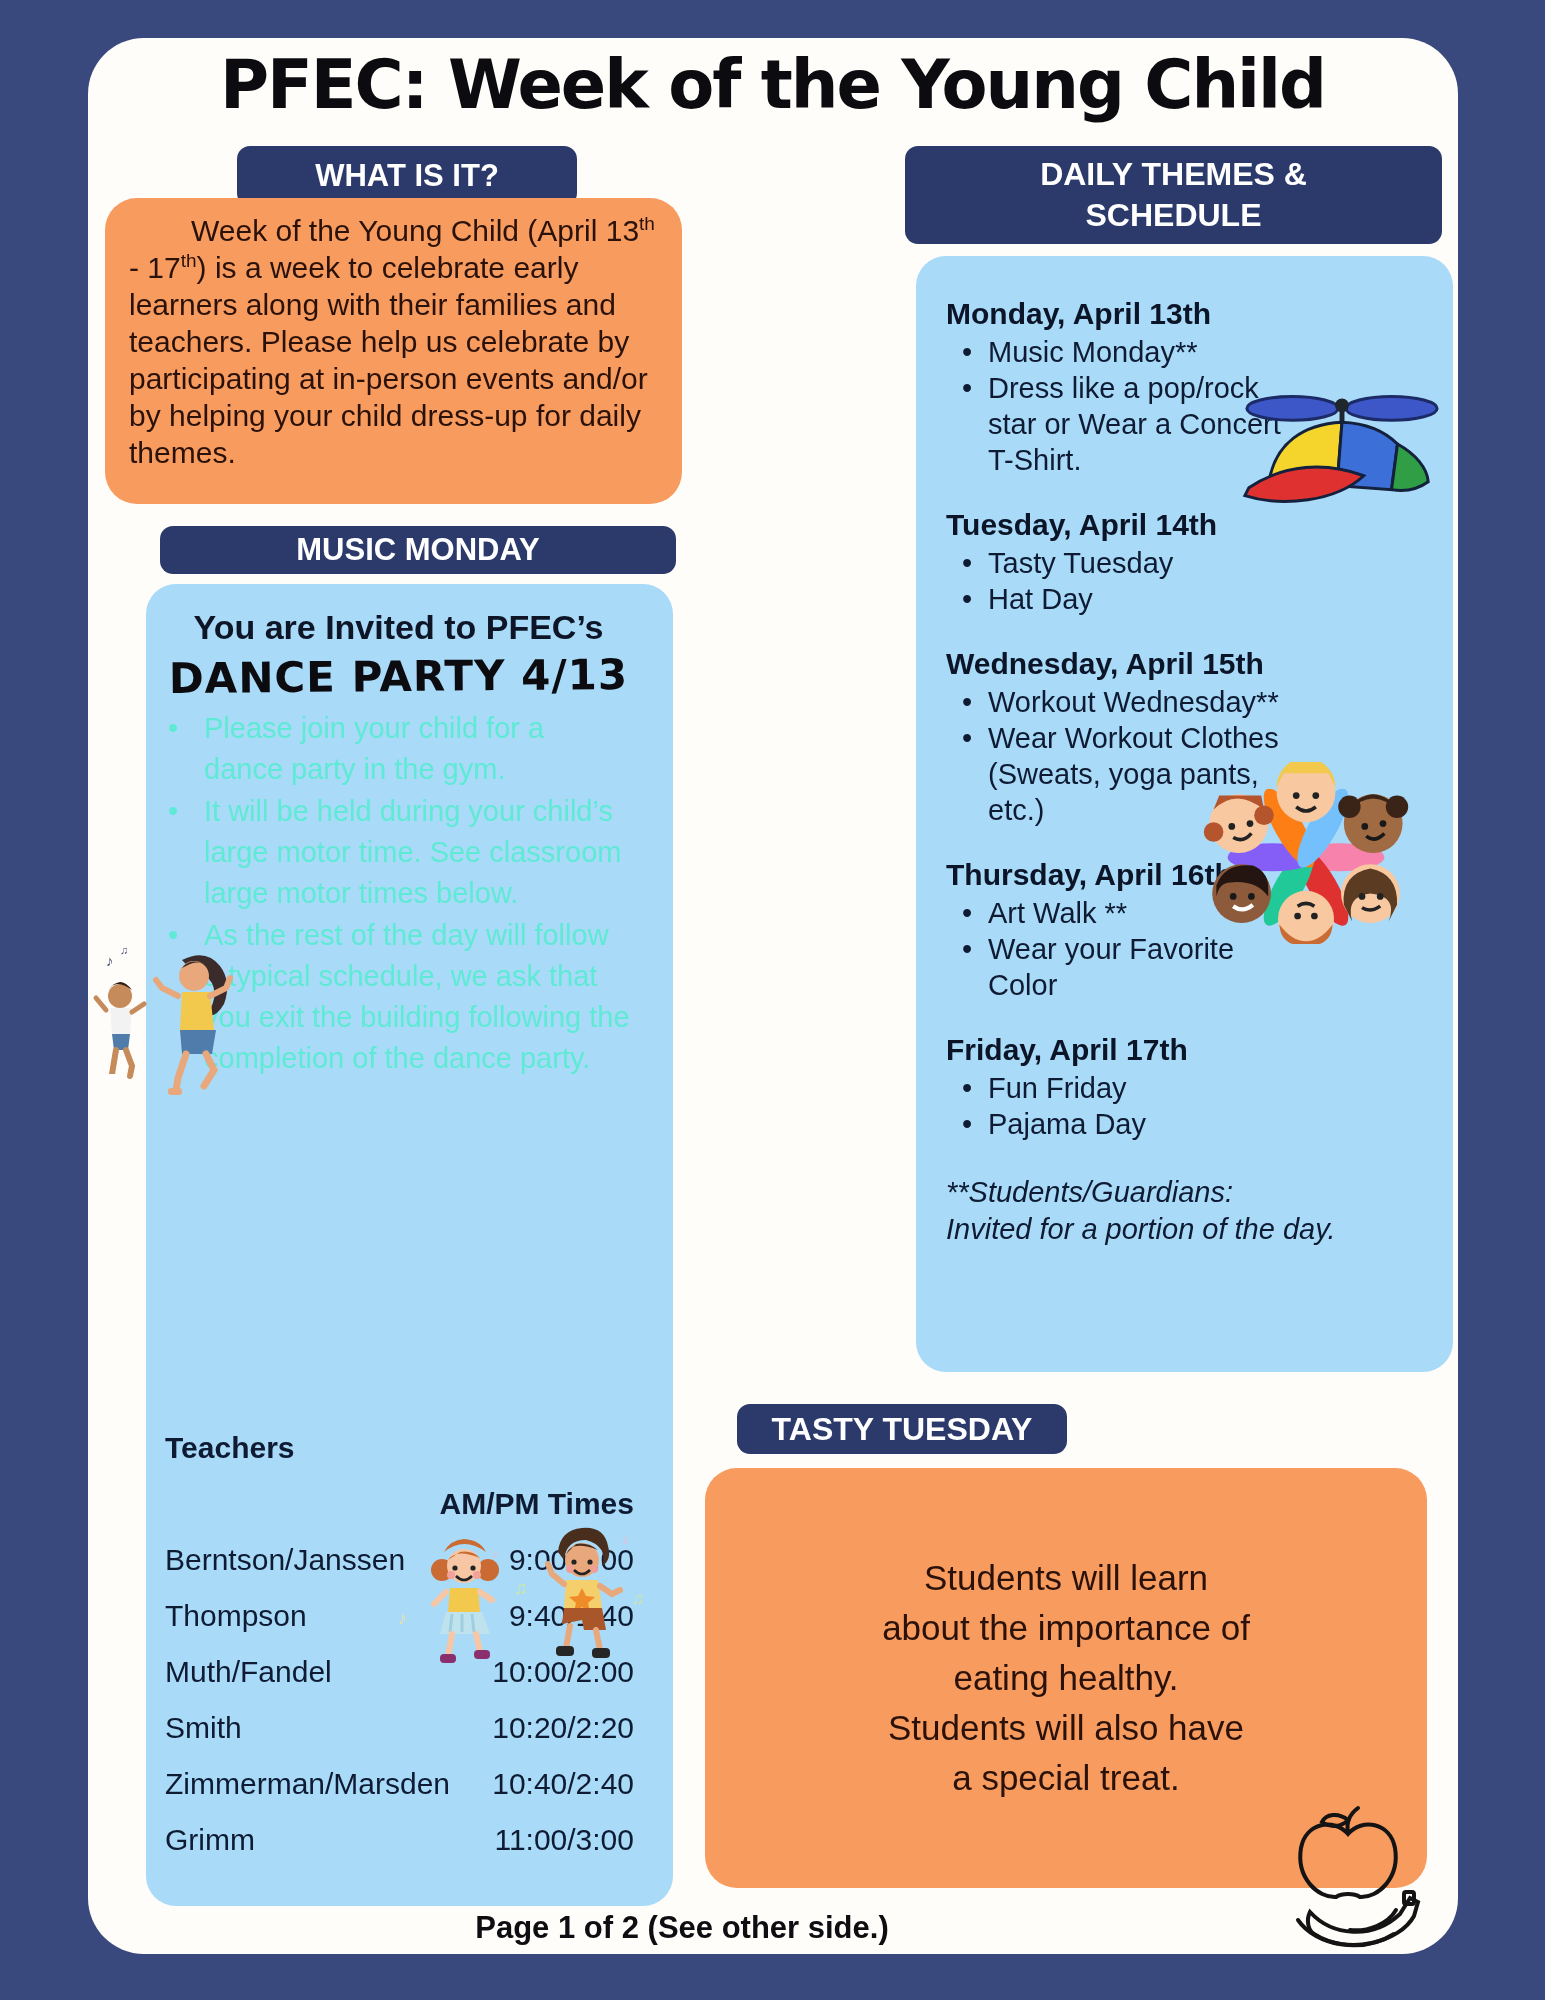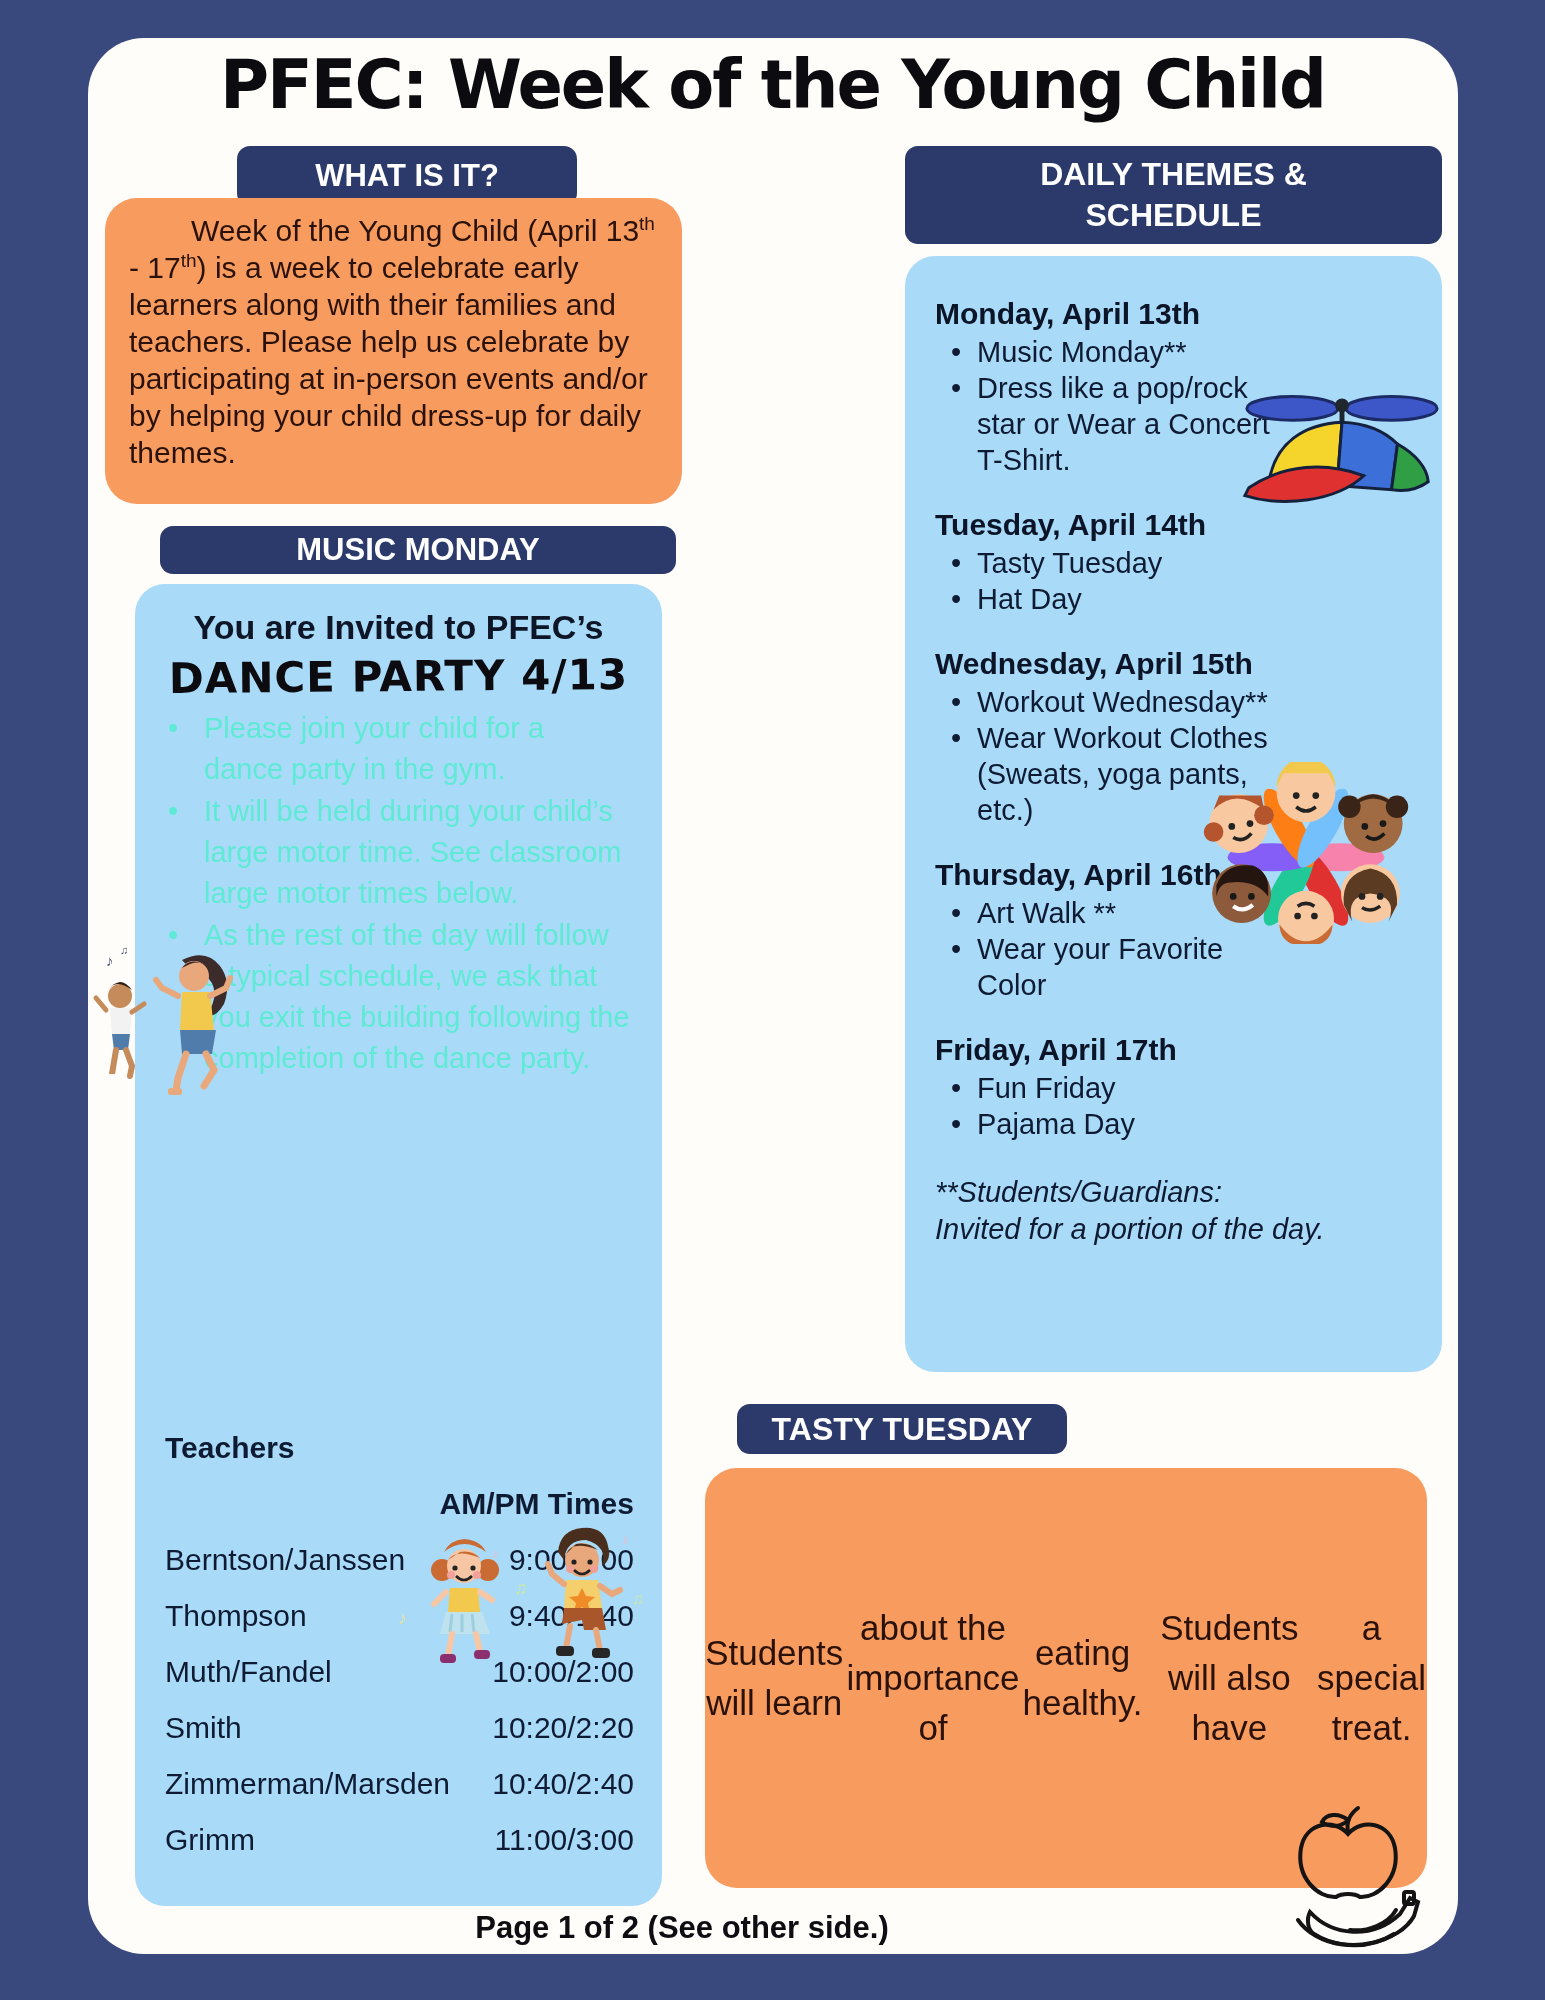--- a/index.html
+++ b/index.html
@@ -28,21 +28,21 @@
   .pill-what{left:237px;top:146px;width:340px;height:60px;font-size:31px;text-align:right;}
   .pill-music{left:160px;top:526px;width:516px;height:48px;font-size:31px;}
   .pill-daily{left:905px;top:146px;width:537px;height:98px;font-size:32px;line-height:41px;}
   .pill-tasty{left:737px;top:1404px;width:330px;height:50px;font-size:32px;}
 
   .orange-box{background:#f89b5f;border-radius:32px;position:absolute;color:#2a120a;}
   .box-whatisit{left:105px;top:198px;width:577px;height:306px;padding:14px 24px;box-sizing:border-box;}
   .box-whatisit p{margin:0;font-size:30px;line-height:37px;text-indent:62px;}
   .box-whatisit sup{font-size:19px;line-height:0;}
 
-  .blue-box{background:#a9daf8;border-radius:30px;position:absolute;}
+  .blue-box{background:#a9daf8;border-radius:30px;position:absolute;margin-left:11px;}
   .box-dance{left:135px;top:584px;width:527px;height:1322px;}
   .box-schedule{left:905px;top:256px;width:537px;height:1116px;box-sizing:border-box;padding:38px 30px 20px 30px;}
 
   .invite-1{
     position:absolute;left:135px;top:608px;width:527px;text-align:center;
     font-weight:700;font-size:34px;color:#0d1526;
   }
   .invite-2{
     position:absolute;left:135px;top:652px;width:527px;text-align:center;
     font-family:"DejaVu Sans", sans-serif;
@@ -67,21 +67,21 @@
   .thead{font-weight:700;flex-direction:column;}
 
   .day-block{margin-bottom:27px;}
   .day-name{font-weight:700;font-size:30px;line-height:40px;color:#0c1528;}
   .day-bullet{display:flex;font-size:29px;line-height:36px;color:#0e1b33;width:375px;}
   .day-bullet::before{content:"•";flex:0 0 42px;text-align:center;}
   .day-bullet > span{flex:1;max-width:315px;}
   .sched-note{font-style:italic;font-size:29px;line-height:37px;color:#0e1b33;margin-top:32px;}
 
   .box-tasty{left:705px;top:1468px;width:722px;height:420px;
-    display:flex;flex-direction:row;align-items:center;justify-content:center;
+    display:flex;flex-direction:column;align-items:center;justify-content:center;
     font-size:35px;line-height:50px;text-align:center;}
   .footer{
     position:absolute;left:332px;top:1910px;width:700px;text-align:center;
     font-weight:700;font-size:31px;color:#0d0d12;
   }
   .art{position:absolute;}
   .art svg{display:block;width:100%;height:100%;}
   .art-hat{left:1233px;top:390px;width:218px;height:120px;}
   .art-kids-circle{left:1082px;top:762px;width:448px;height:182px;}
   .art-dancer-pair{left:86px;top:938px;width:185px;height:160px;}

